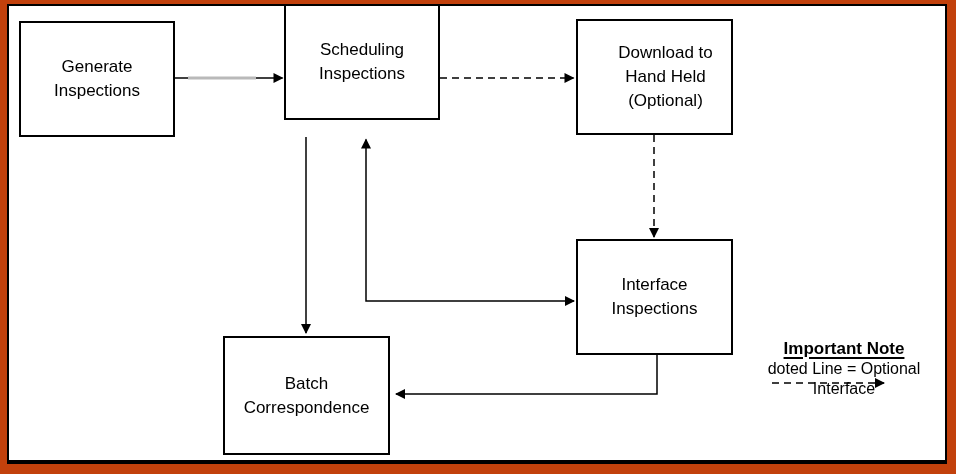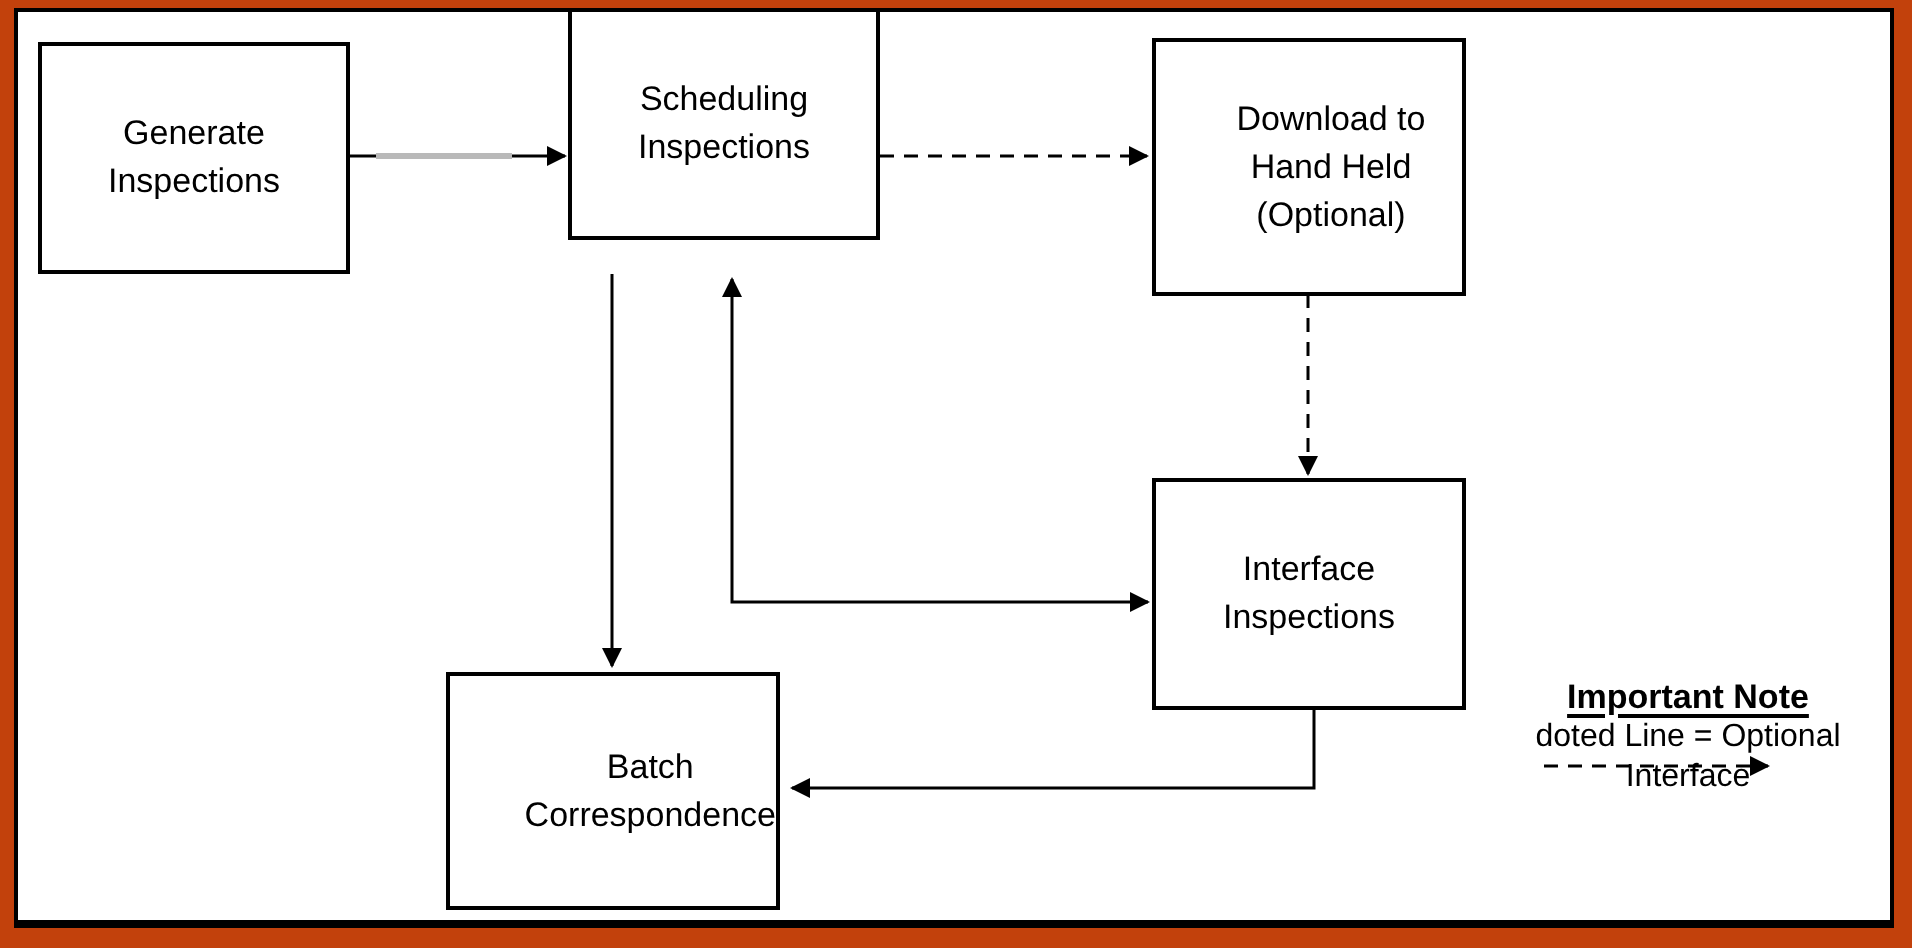--- a/index.html
+++ b/index.html
@@ -35,23 +35,23 @@
     align-items: center;
     justify-content: center;
     text-align: center;
     font-size: 17px;
     line-height: 24px;
     color: #000000;
     white-space: pre-line;
   }
   #node-generate   { left: 19px;  top: 21px;  width: 156px; height: 116px; }
   #node-scheduling { left: 284px; top: 4px;  width: 156px; height: 116px; }
-  #node-download   { left: 576px; top: 19px;  width: 157px; height: 129px; padding-left: 22px; }
+  #node-download   { left: 576px; top: 19px;  width: 157px; height: 116px; padding-left: 22px; }
   #node-processing { left: 576px; top: 239px; width: 157px; height: 116px; }
-  #node-batch      { left: 223px; top: 336px; width: 167px; height: 119px; justify-content: flex-end; }
+  #node-batch      { left: 223px; top: 336px; width: 167px; height: 119px; }
   .legend {
     position: absolute;
     left: 742px; top: 339px;
     width: 204px;
     text-align: center;
     color: #000000;
   }
   .legend-title {
     font-size: 17px;
     line-height: 20px;

